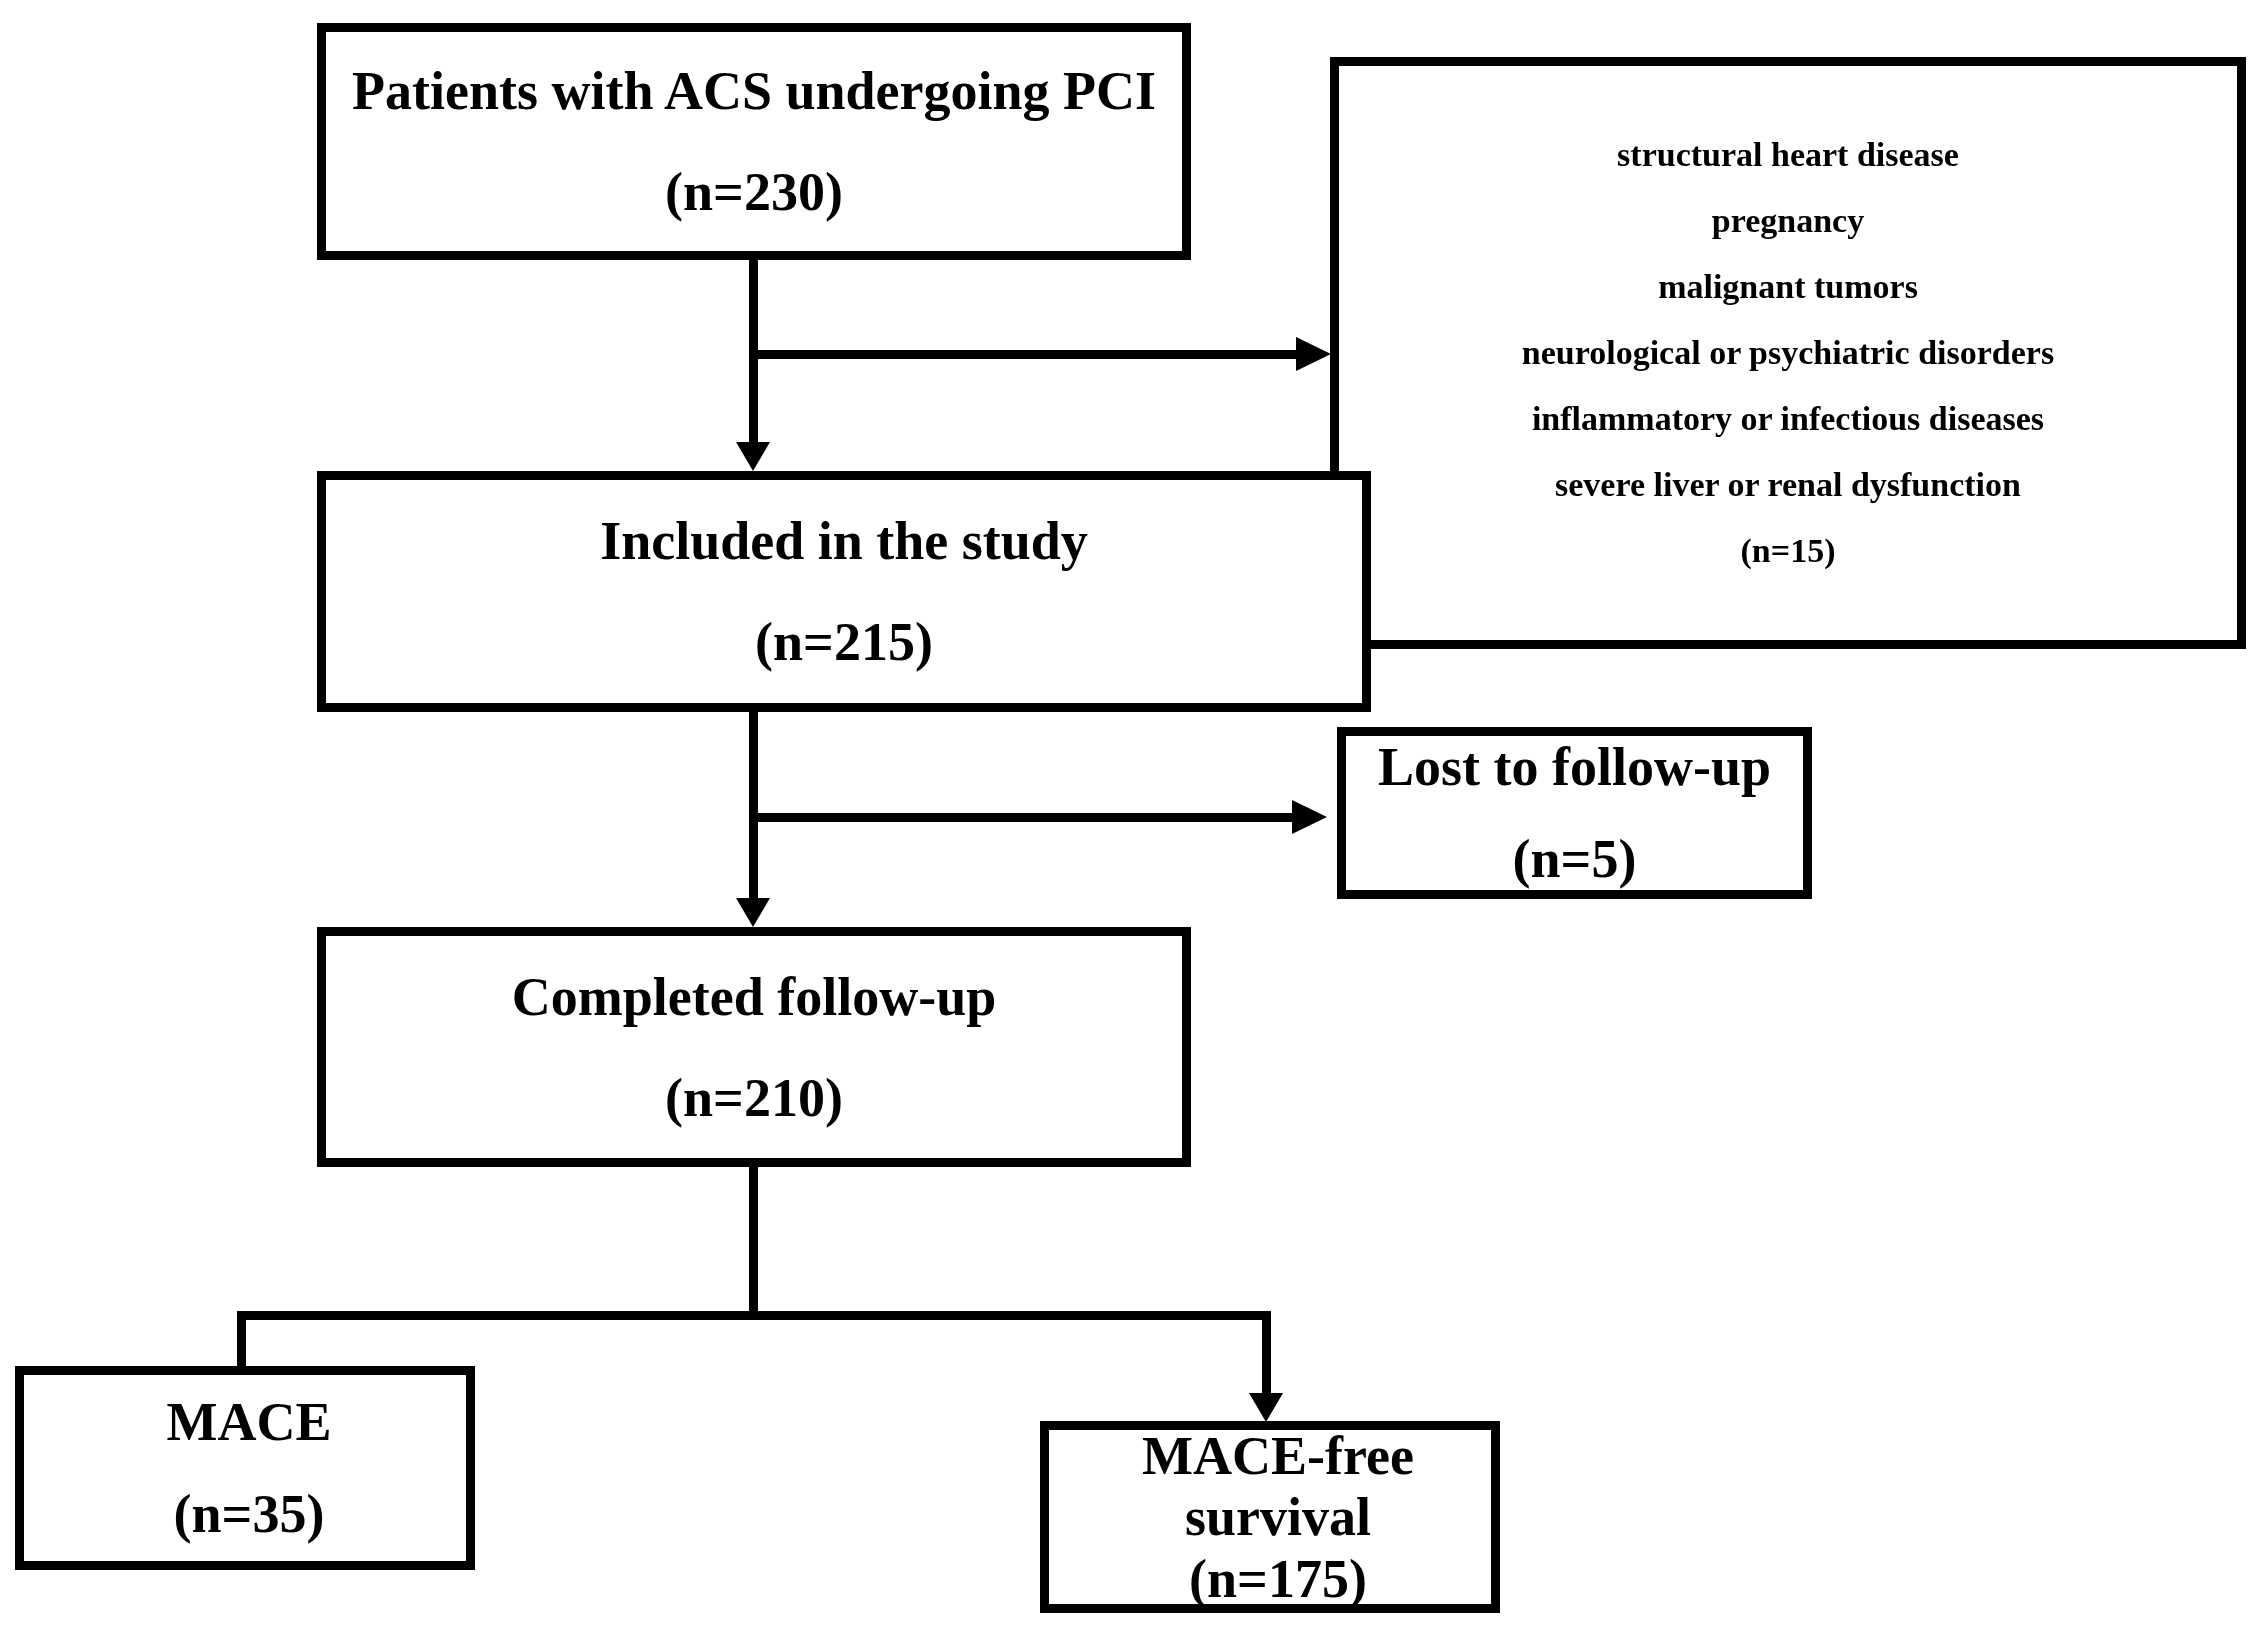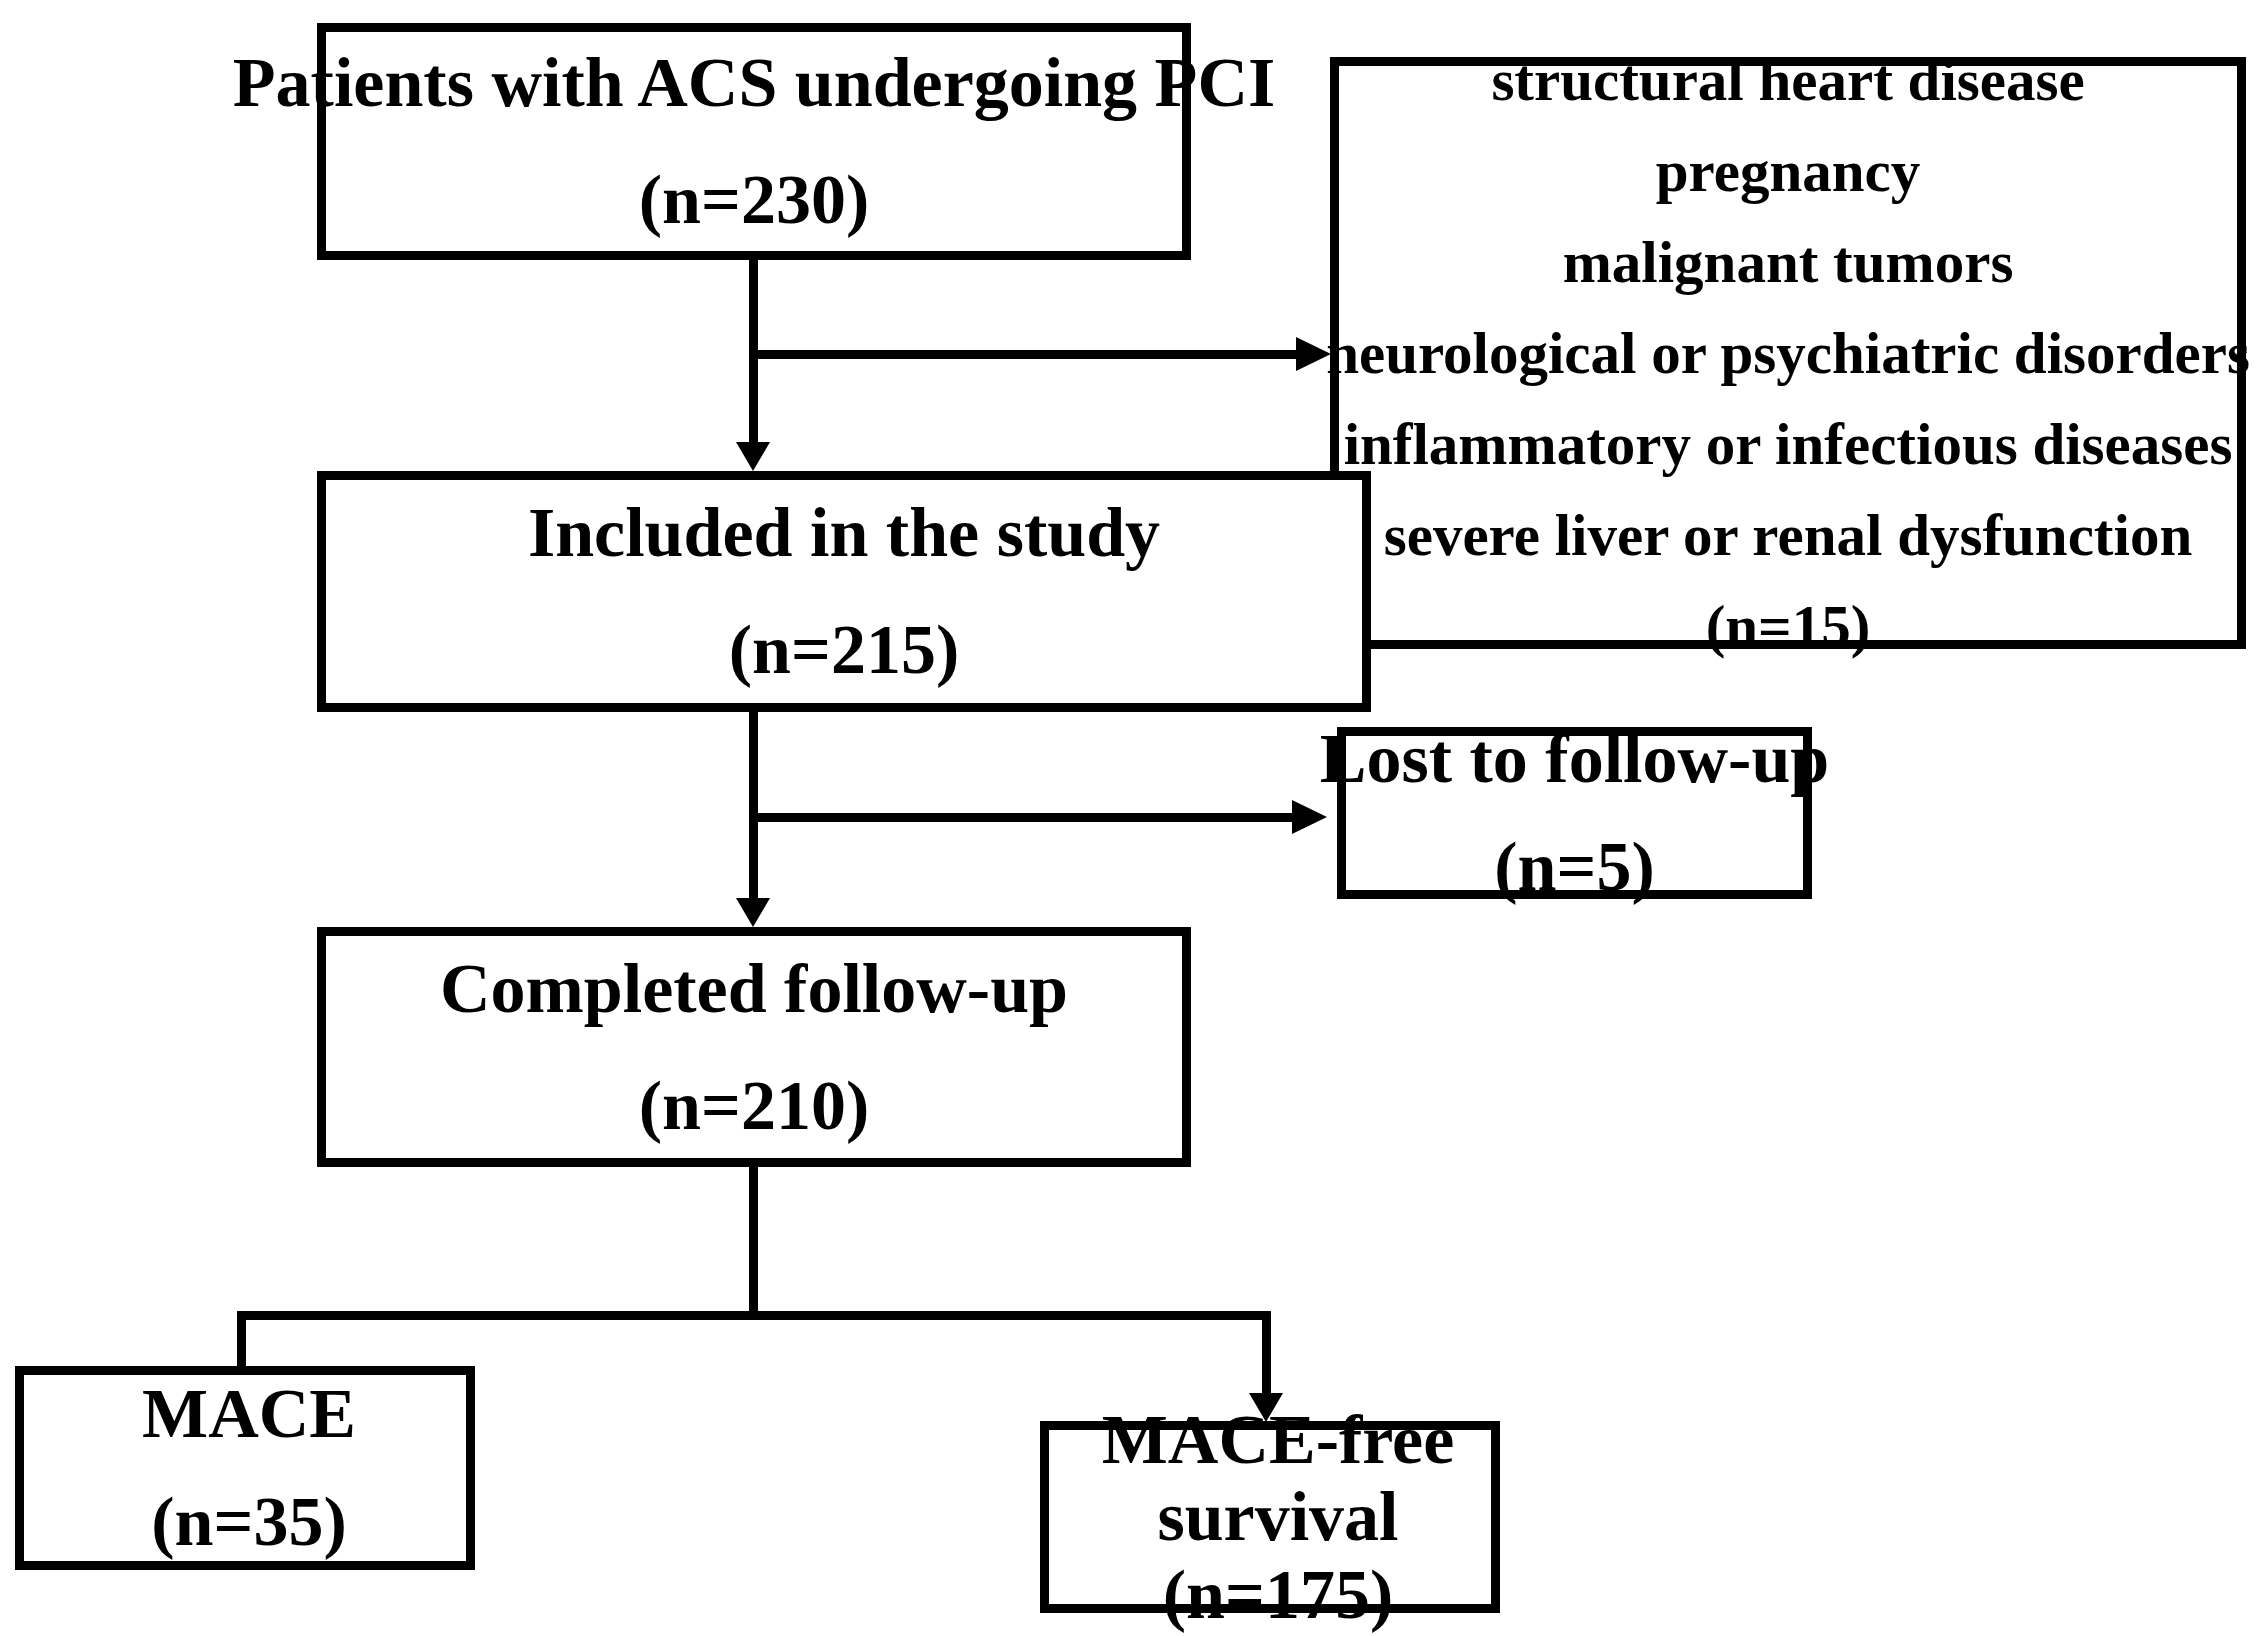--- a/index.html
+++ b/index.html
@@ -36,25 +36,25 @@
     text-align: center;
   }
   .node .tline {
     display: block;
     white-space: nowrap;
     line-height: 1;
     font-weight: bold;
     color: var(--ink);
   }
   
-  .fs-main { font-size: 70px; }
+  .fs-main { font-size: 54px; }
   .gap-wide { row-gap: 47px; }
   .gap-med  { row-gap: 38px; }
   .gap-tight{ row-gap: 7.5px; }
-  .fs-excl  { font-size: 59px; }
+  .fs-excl  { font-size: 34px; }
   .gap-excl { row-gap: 32px; }
 
   .cline {
     position: absolute;
     background: var(--ink);
   }
   .arrow-down {
     position: absolute;
     width: 0; height: 0;
     border-left: 17.3px solid transparent;

